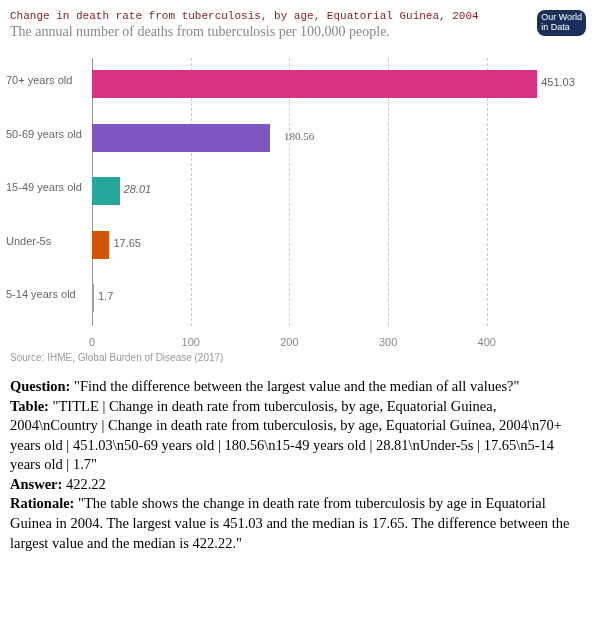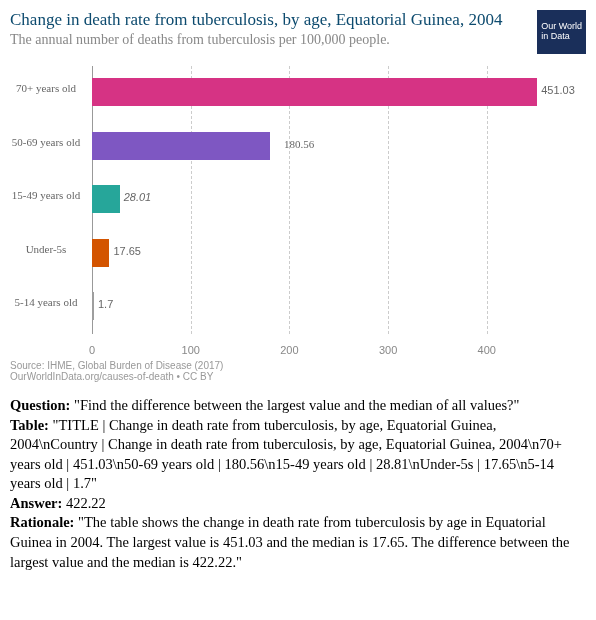--- a/index.html
+++ b/index.html
@@ -12,39 +12,40 @@
     background: #fff;
   }
   .chart-area {
     position: relative;
     border: none;
   }
   .chart-header {
     position: relative;
   }
   .chart-title {
-    font-size: 17px;
-    color: #0c4a6e;
-    font-family: Liberation Serif, serif;
+    font-size: 11px;
+    color: #7f1d1d;
+    font-family: Liberation Mono, monospace;
   }
   .chart-subtitle {
     font-size: 14px;
     color: #888;
     margin-top: 2px;
   }
   .owid-badge {
     position: absolute;
     top: 0;
     right: 0;
     background: #1a2f5a;
     color: #fff;
     font-size: 9px;
     line-height: 1.1;
-    padding: 12px 4px;
+    padding: 3px 4px;
     font-family: Arial, sans-serif;
+    border-radius: 8px;
   }
   .plot {
     position: relative;
     margin-top: 18px;
     height: 290px;
     margin-left: 82px;
     margin-right: 40px;
   }
   .gridline {
     position: absolute;
@@ -81,24 +82,24 @@
     font-family: Arial, sans-serif;
     white-space: nowrap;
   }
   .cat-label {
     position: absolute;
     right: 100%;
     margin-right: 6px;
     top: 8px;
     font-size: 11px;
     color: #666;
-    text-align: center;
+    text-align: left;
     width: 80px;
     line-height: 1.1;
-    font-family: Liberation Serif, serif;
+    font-family: Liberation Sans, sans-serif;
   }
   .chart-footer {
     font-size: 10px;
     color: #999;
     margin-top: 4px;
     display: flex;
     justify-content: space-between;
     font-family: Arial, sans-serif;
     flex-direction: column;
   }
@@ -154,21 +155,20 @@
       </div>
       <div class="bar-row" style="top: 222.4px; height: 41.6px;">
         <div class="cat-label">5-14 years old</div>
         <div class="bar" style="width: 2px; background: rgb(158, 158, 158);"></div>
         <div class="bar-label" style="left: 6px;">1.7</div>
       </div>
     </div>
 
   <div class="chart-footer">
     <span>Source: IHME, Global Burden of Disease (2017)</span>
-    <span>OurWorldInData.org/causes-of-death • CC BY</span>
   </div>
 </div>
 
 <div class="qa-block">
   <div>
     <span class="label">Question:</span>
     <span>"Find the difference between the largest value and the median of all values?"</span>
   </div>
   <div>
     <span class="label">Table:</span>

